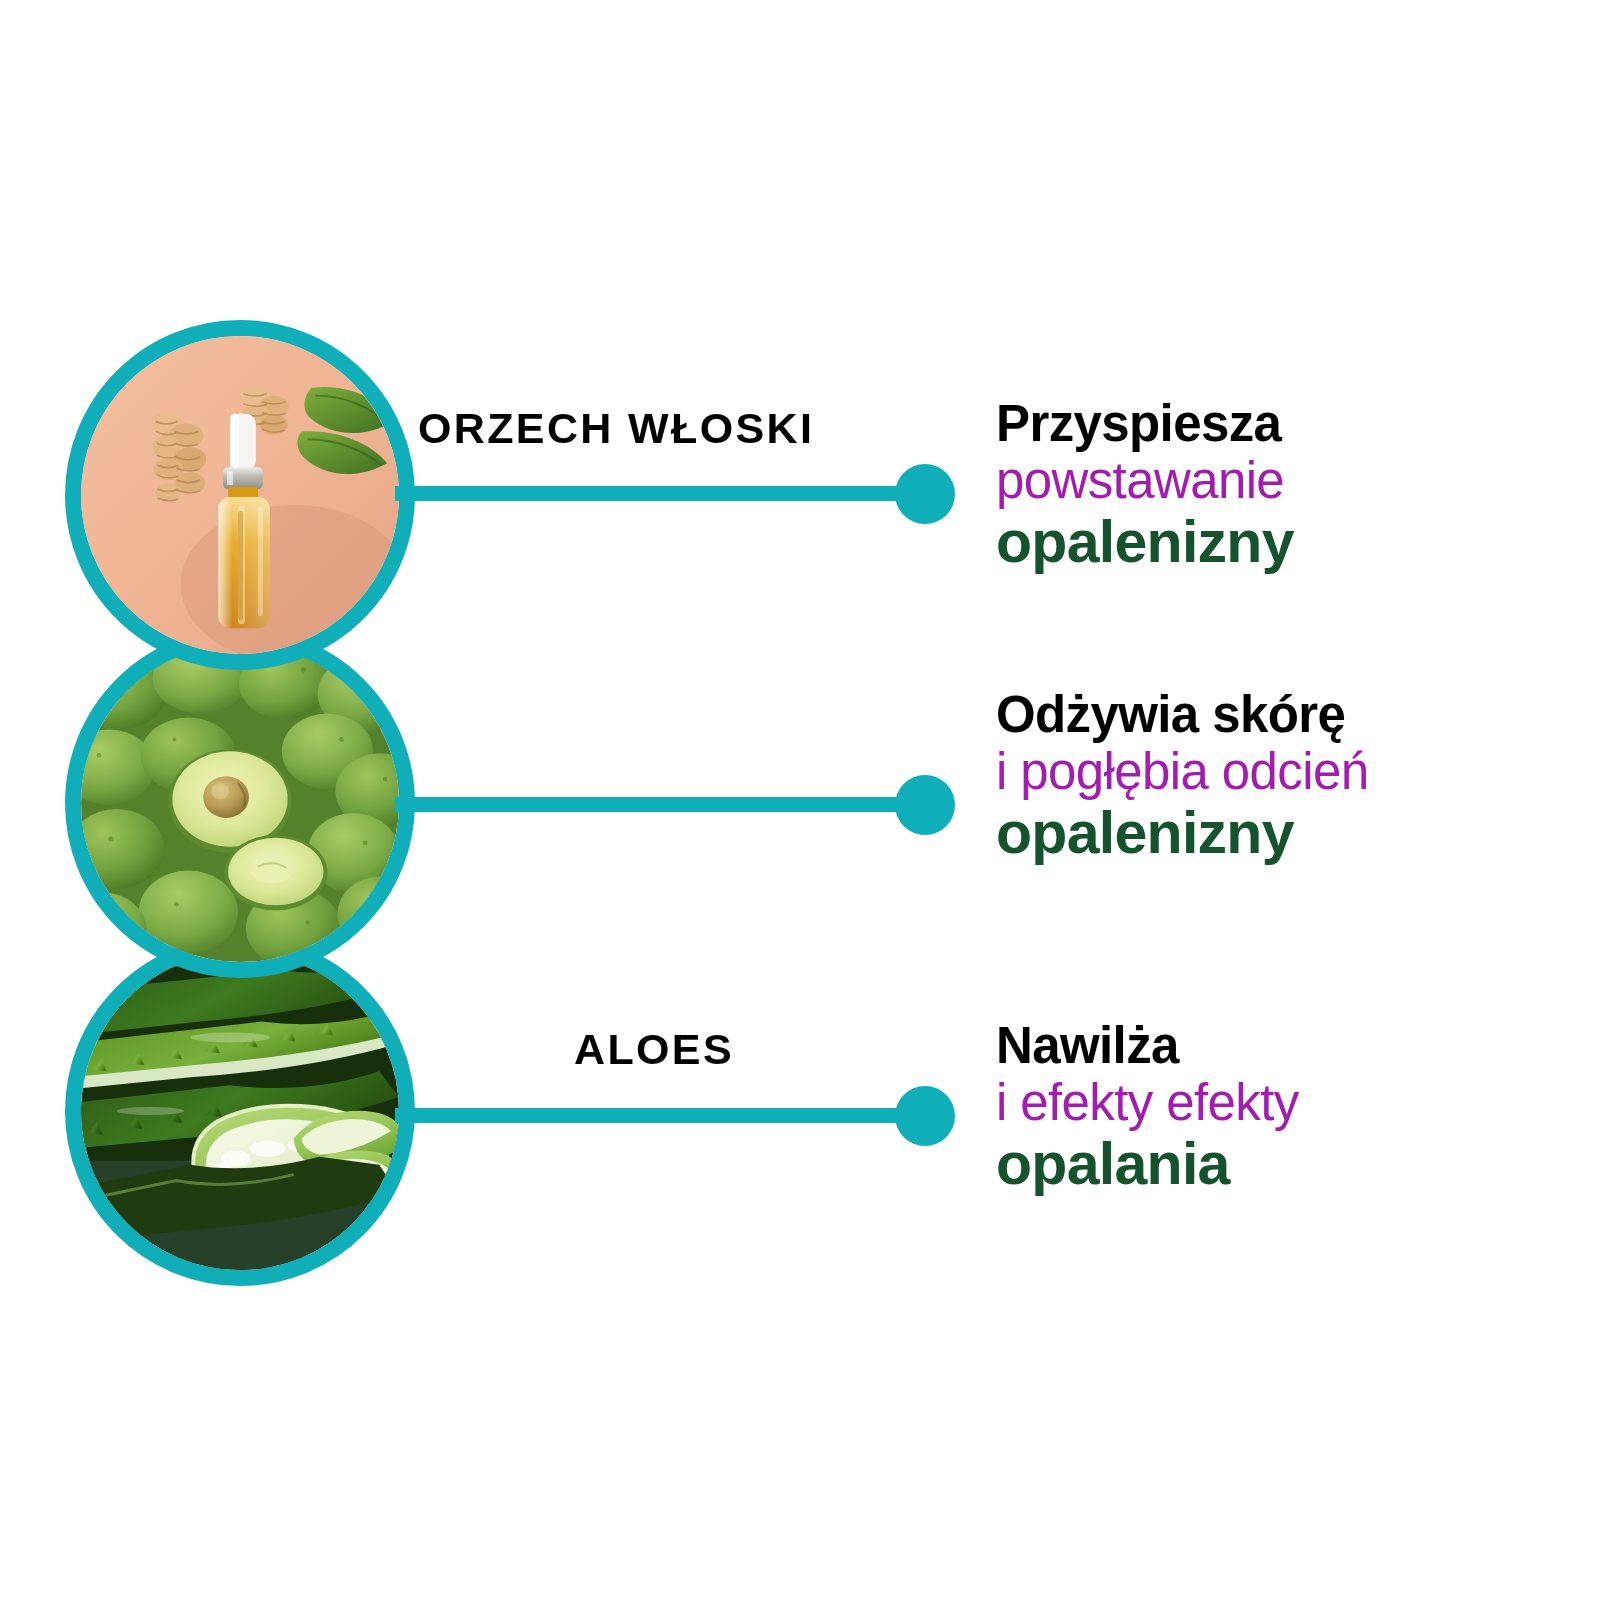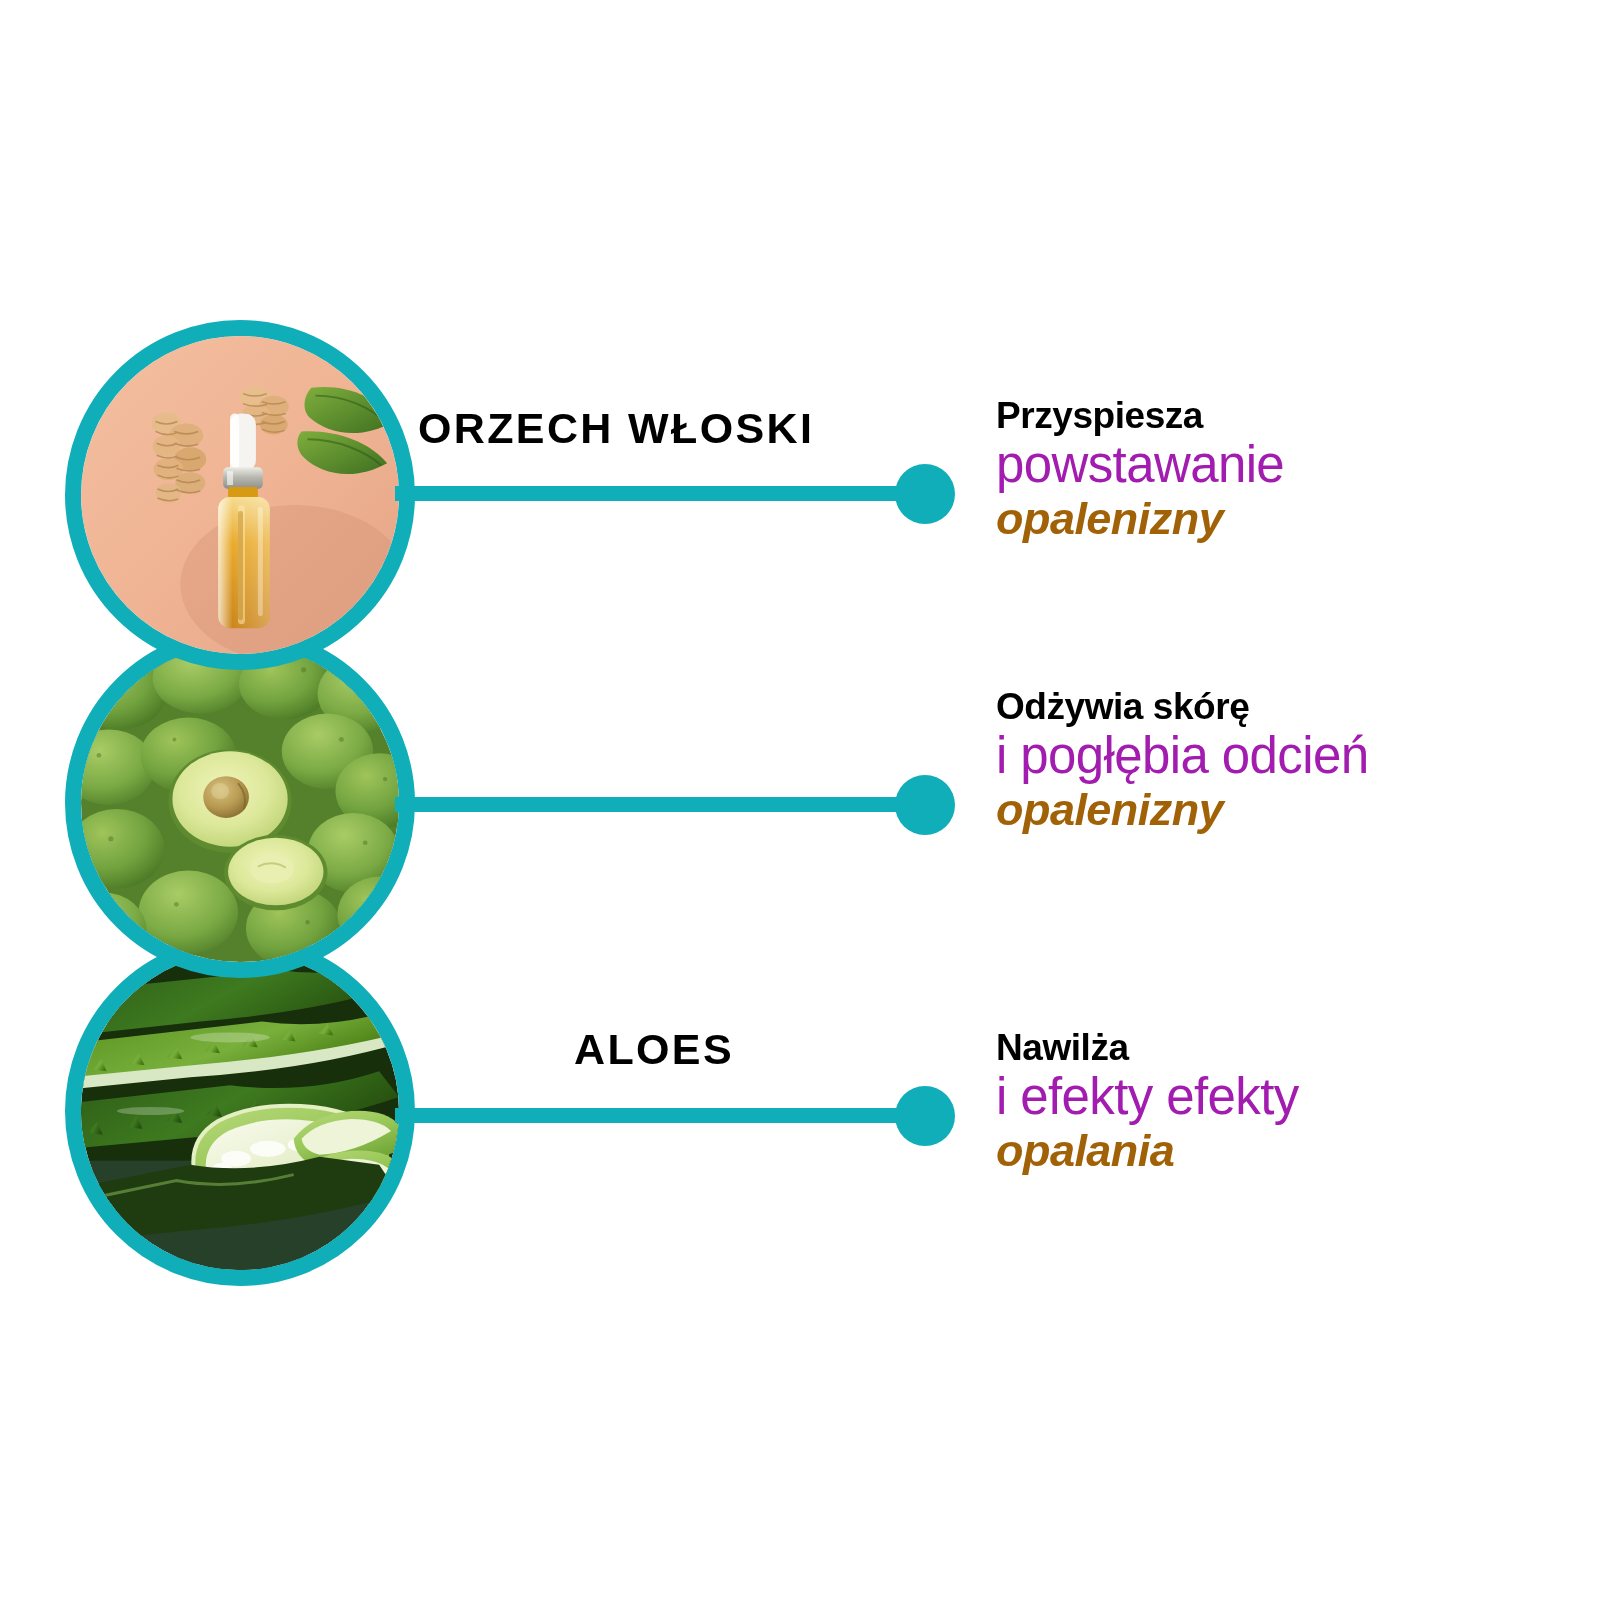--- a/index.html
+++ b/index.html
@@ -79,41 +79,40 @@
   #ing-label-3 { left: 553px; top: 1025px; margin-left: 21px; }
 
   
   .benefit {
     position: absolute;
     z-index: 5;
     line-height: 1.12;
     white-space: nowrap;
   }
   .benefit .l1 {
-    font-size: 37px;
+    font-size: 51px;
     font-weight: 700;
     color: #000000;
     letter-spacing: -0.012em;
   }
   .benefit .l2 {
     font-size: 51px;
     font-weight: 400;
     color: #a21caf;
     letter-spacing: -0.012em;
   }
   .benefit .l3 {
-    font-size: 45px;
+    font-size: 59px;
     font-weight: 700;
-    color: #a16207;
+    color: #14532d;
     letter-spacing: -0.012em;
-    font-style: italic;
   }
   #benefit-1 { left: 996px; top: 395px; }
   #benefit-2 { left: 996px; top: 686px; }
-  #benefit-3 { left: 996px; top: 1017px; margin-top: 10px; }
+  #benefit-3 { left: 996px; top: 1017px; }
 </style>
 </head>
 <body>
 
 <div class="canvas">
 
   <div class="badge" id="badge-1">
     <div class="photo">
       <svg viewBox="0 0 320 320" preserveAspectRatio="xMidYMid slice" aria-hidden="true">
         <defs>

